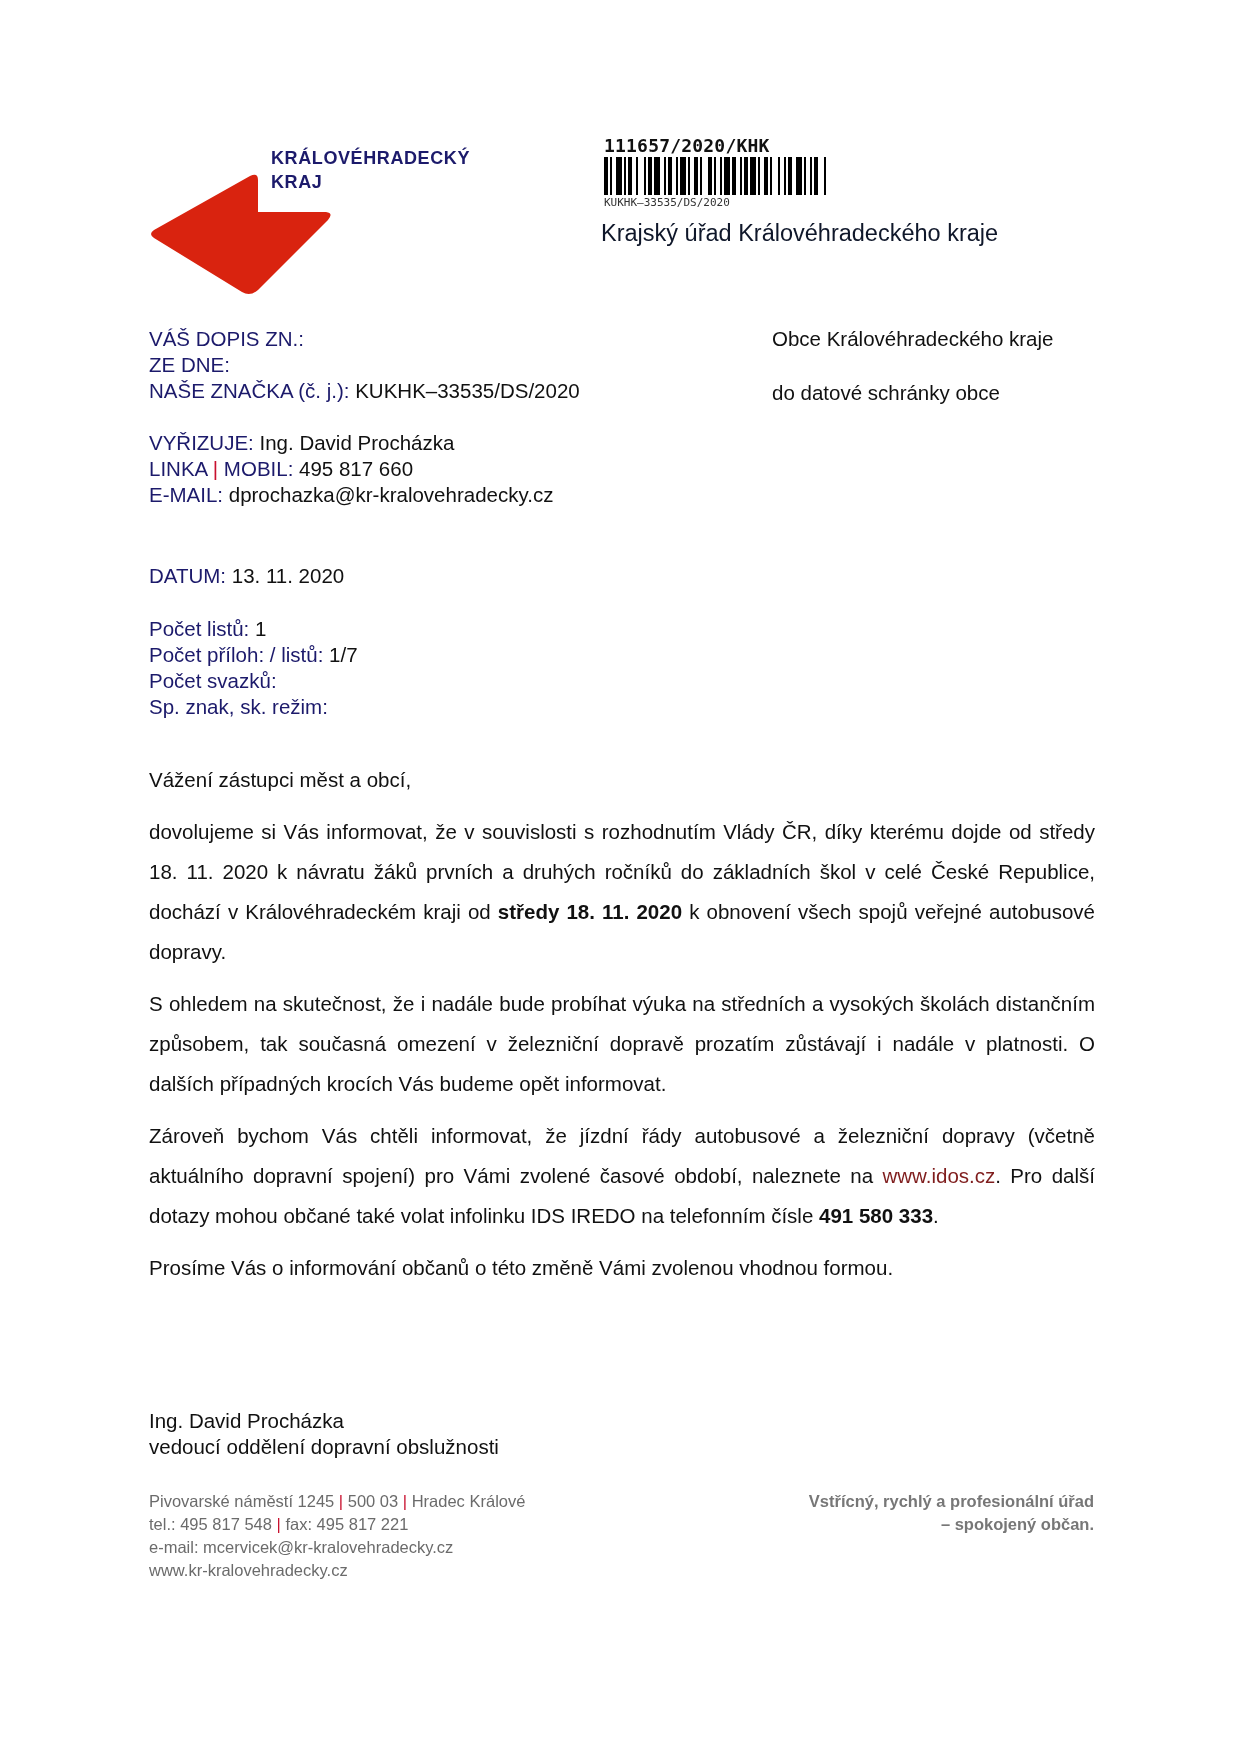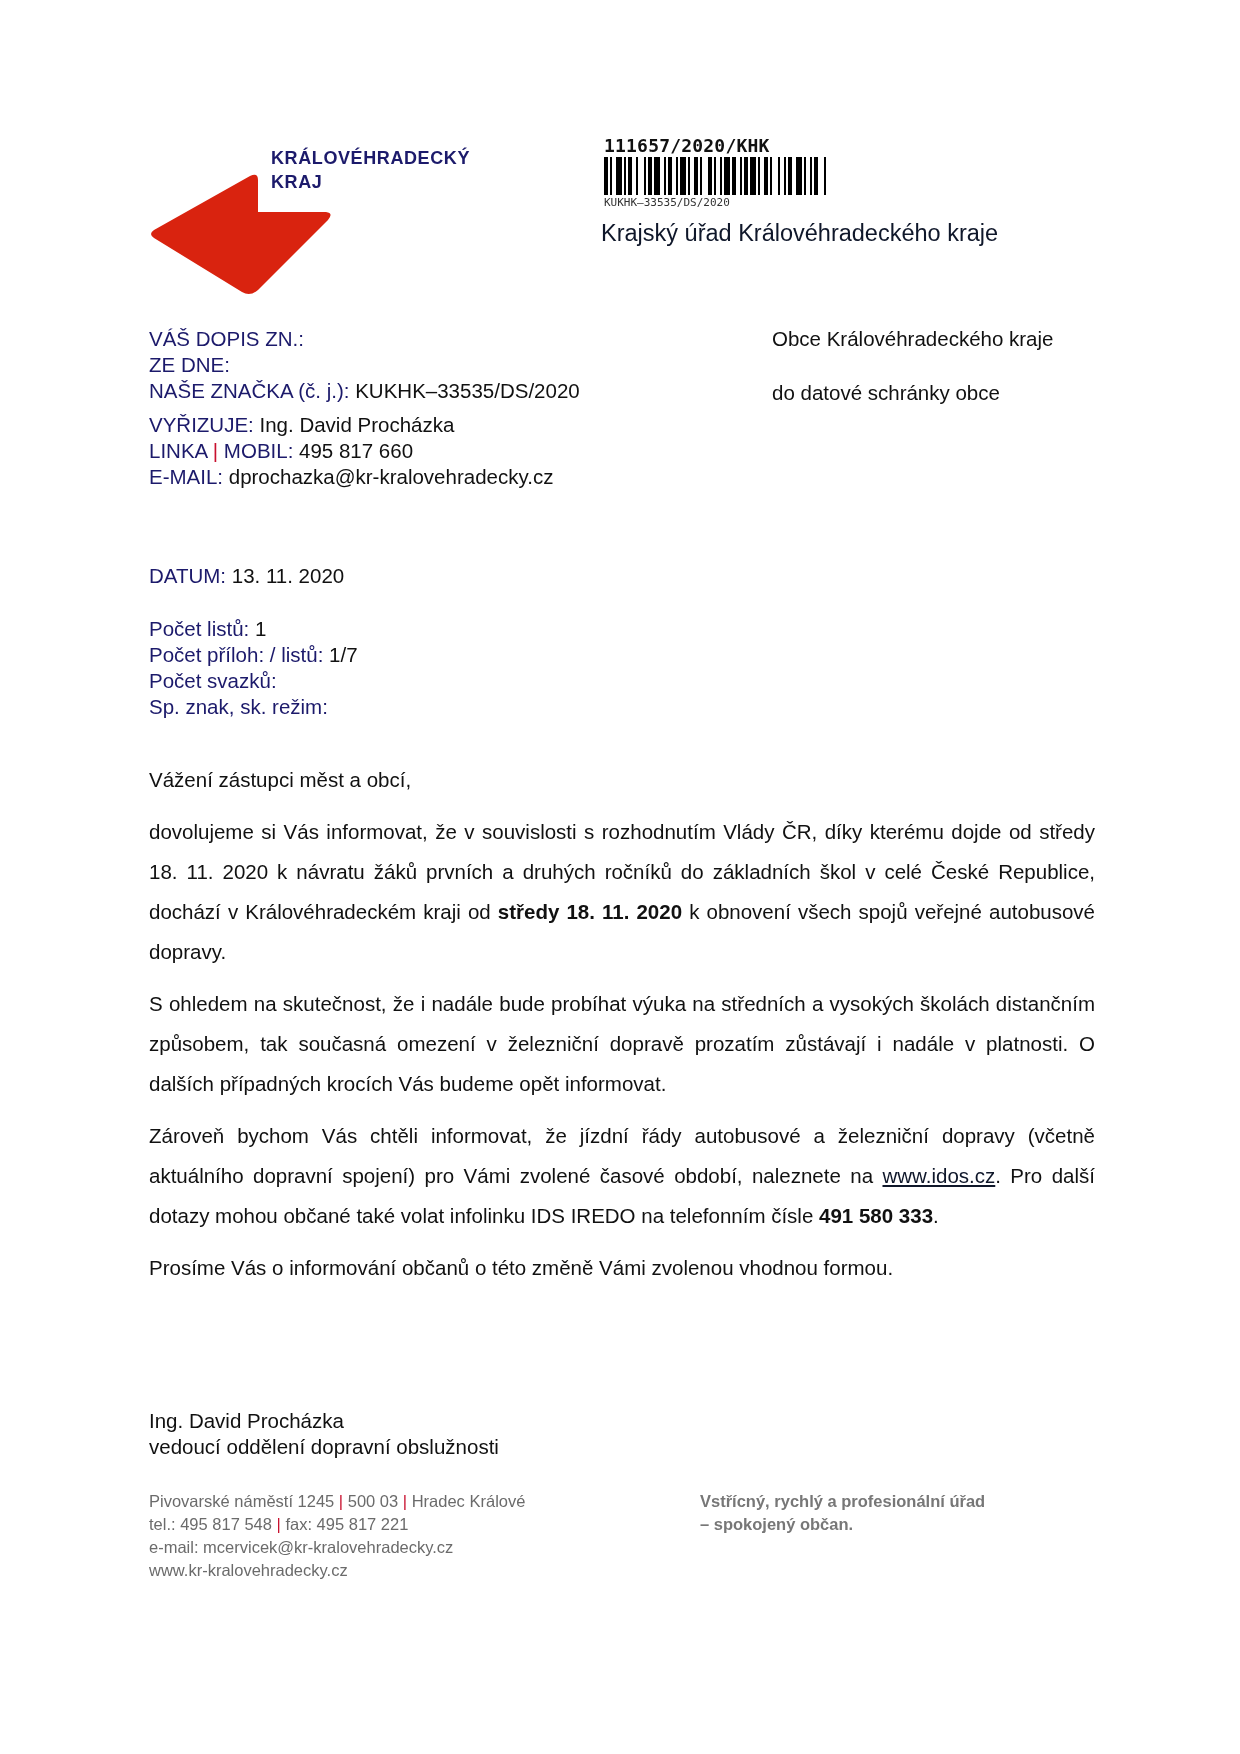--- a/index.html
+++ b/index.html
@@ -18,38 +18,38 @@
                  font-weight:bold; font-size:18px; color:#111; letter-spacing:0.2px; }
   #barcode { left:604px; top:157px; width:276px; height:38px; }
   #barcode-bottom { left:604px; top:196px; font-family:"DejaVu Sans Mono", monospace;
                     font-size:11px; color:#333; letter-spacing:0; }
   #office-title { left:601px; top:220px; font-size:23.5px; font-weight:normal; color:#0f172a; }
 
   
   .meta { font-size:20.5px; line-height:26px; }
   .meta .lbl { color:#1c1a6b; }
   #refs { left:149px; top:326px; }
-  #handler { left:149px; top:412px; }
+  #handler { left:149px; top:430px; }
   #date { left:149px; top:563px; }
   #counts { left:149px; top:616px; }
 
   #recipient { left:772px; top:326px; font-size:20.5px; line-height:26px; }
   #recipient div + div { margin-top:28px; }
 
   
   #body { left:149px; top:760px; width:946px; font-size:20.5px; }
   #body p { margin:0; text-align:justify; line-height:40px; }
   #body .gap { height:12px; }
-  #body a { color:#0f172a; text-decoration:underline; }
+  #body a { color:#7f1d1d; }
 
   #signature { left:149px; top:1408px; font-size:20.5px; line-height:26px; }
 
   
   #footer-left { left:149px; top:1490px; font-size:16.5px; line-height:23px; color:#6b6b6b; }
-  #footer-right { left:700px; top:1490px; width:394px; text-align:left; font-size:16.5px;
+  #footer-right { left:700px; top:1490px; width:394px; text-align:right; font-size:16.5px;
                   line-height:23px; color:#777; font-weight:bold; }
 </style>
 </head>
 <body>
 
 <svg id="logo-shape" class="abs" viewBox="0 0 190 130">
   <path d="M8,62 Q2,66 8,70 L96,124 Q104,129 112,122 L182,52 Q188,45 180,44 L112,44 L112,12 Q112,4 104,8 Z" fill="#d9230f"></path>
 </svg>
 <div id="logo-text" class="abs">
   <div>KRÁLOVÉHRADECKÝ</div>

